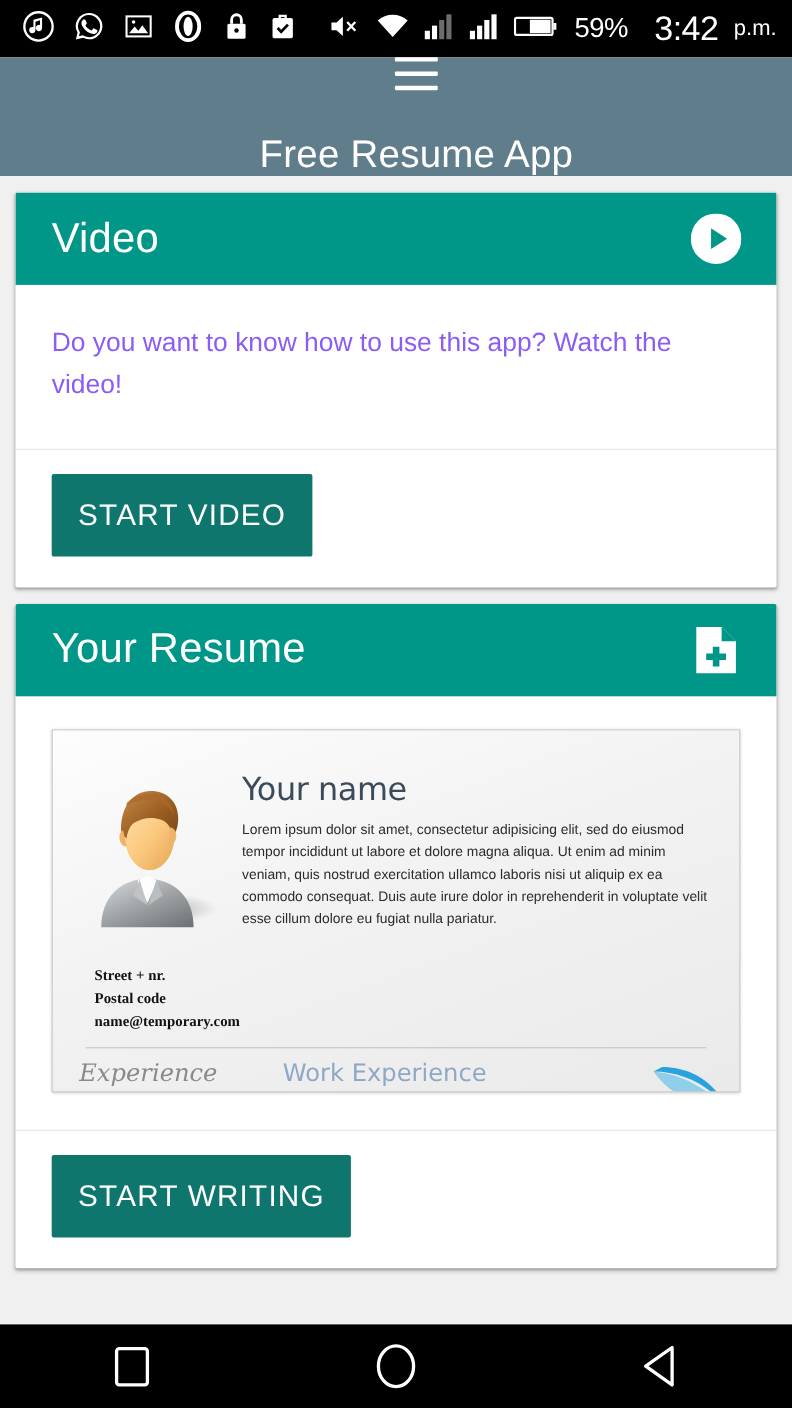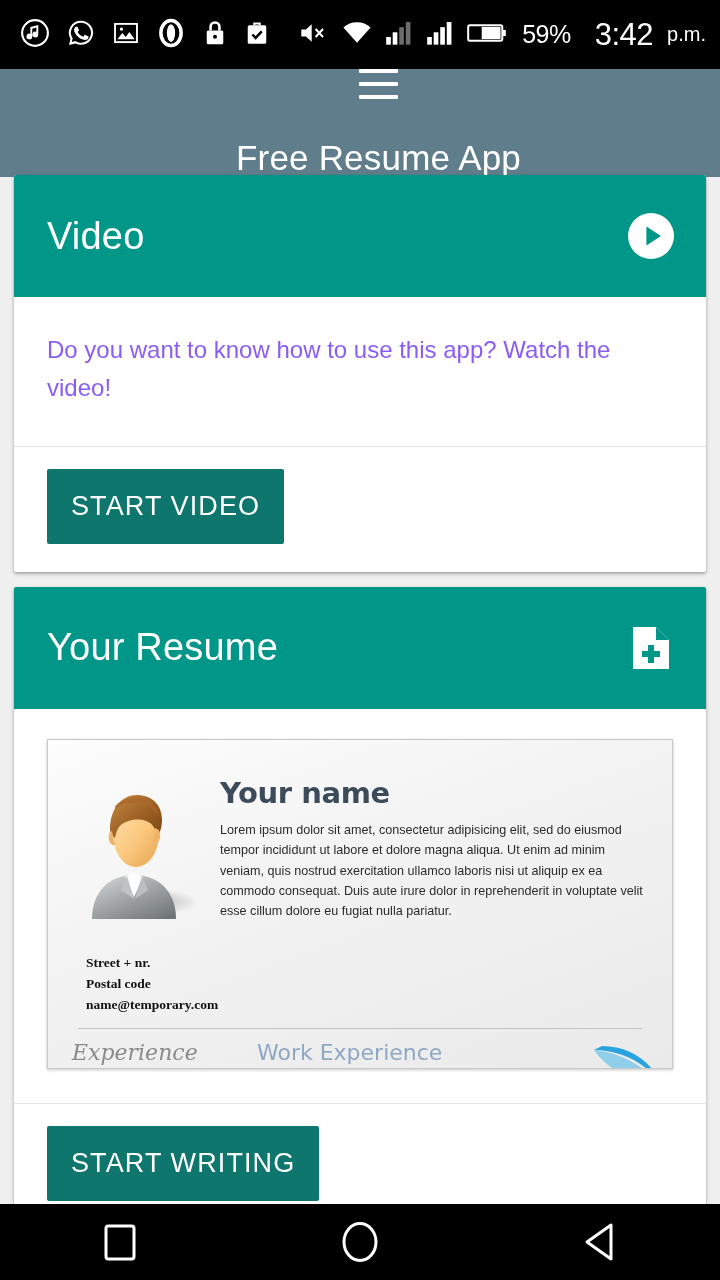--- a/index.html
+++ b/index.html
@@ -6,21 +6,21 @@
   html, body {
     width: 720px; height: 1280px;
     font-family: "Liberation Sans", sans-serif;
     background: #f0f0f0;
     overflow: hidden;
   }
   .screen { position: relative; width: 720px; height: 1280px; background: #f0f0f0; }
 
   
   .statusbar {
-    height: 69px; background: #000; display: flex; align-items: center;
+    height: 52px; background: #000; display: flex; align-items: center;
     padding: 0 14px 0 20px; color: #fff;
   }
   .status-left { display: flex; align-items: center; gap: 16px; }
   .status-right { display: flex; align-items: center; gap: 13px; margin-left: auto; }
   .sb-icon { display: block; }
   .battery-pct { font-size: 25px; letter-spacing: -0.5px; margin-left: 2px; }
   .clock { font-size: 31px; margin-left: 11px; letter-spacing: -0.5px; }
   .clock-ampm { font-size: 20px; margin-left: 1px; }
 
   
@@ -33,21 +33,21 @@
   .appbar-title { color: #fff; font-size: 35px; font-weight: 400; letter-spacing: 0.2px; }
 
   
   .content { position: absolute; top: 160px; left: 0; right: 0; bottom: 76px; }
   .card {
     margin: 15px 14px 0 14px; background: #fff;
     box-shadow: 0 2px 4px rgba(0,0,0,0.26), 0 1px 2px rgba(0,0,0,0.14);
     border-radius: 2px; overflow: hidden;
   }
   .card-header {
-    background: #009688; height: 122px; display: flex; align-items: center;
+    background: #009688; height: 84px; display: flex; align-items: center;
     padding: 0 32px 0 33px;
   }
   .card-title { color: #fff; font-size: 38px; font-weight: 400; flex: 1; letter-spacing: 0.2px; }
   .card-action { width: 46px; height: 46px; display: flex; align-items: center; justify-content: center; cursor: pointer; }
   .card-body { padding: 34px 33px 38px 33px; }
   .card-text { color: #8b5cf6; font-size: 24px; line-height: 1.6; }
   .card-divider { height: 1px; background: #e4e4e4; }
   .card-actions { padding: 22px 33px 28px 33px; }
   .btn-primary {
     display: inline-block; background: #0f766e; color: #fff;
@@ -62,21 +62,21 @@
     position: relative; height: 330px; overflow: hidden;
     border: 1px solid #c9c9c9;
     background: linear-gradient(160deg,#fdfdfd 0%,#f2f2f2 45%,#eaeaea 100%);
     box-shadow: 0 1px 3px rgba(0,0,0,0.22);
   }
   .pv-top { display: flex; padding: 36px 24px 0 24px; }
   .pv-avatar { width: 130px; flex: 0 0 130px; position: relative; height: 150px; }
 
   .pv-main { flex: 1; padding-left: 18px; }
   .pv-name {
-    font-family: "DejaVu Sans", sans-serif; font-size: 29px; font-weight: bold;
+    font-family: "DejaVu Sans", sans-serif; font-size: 29px; font-weight: normal;
     color: #3c4b5a; letter-spacing: -0.4px; margin-bottom: 10px;
   }
   .pv-lorem { font-size: 12.6px; color: #2b2b2b; line-height: 1.62; }
   .pv-contact {
     position: absolute; left: 38px; top: 213px;
     font-family: "Liberation Serif", serif; font-weight: bold;
     font-size: 13.5px; color: #111; line-height: 1.55;
   }
   .pv-rule { position: absolute; left: 30px; right: 30px; top: 288px; height: 1px; background: #c4c4c4; }
   .pv-foot { position: absolute; left: 0; right: 0; top: 300px; display: flex; padding: 0 24px; align-items: flex-end; }

